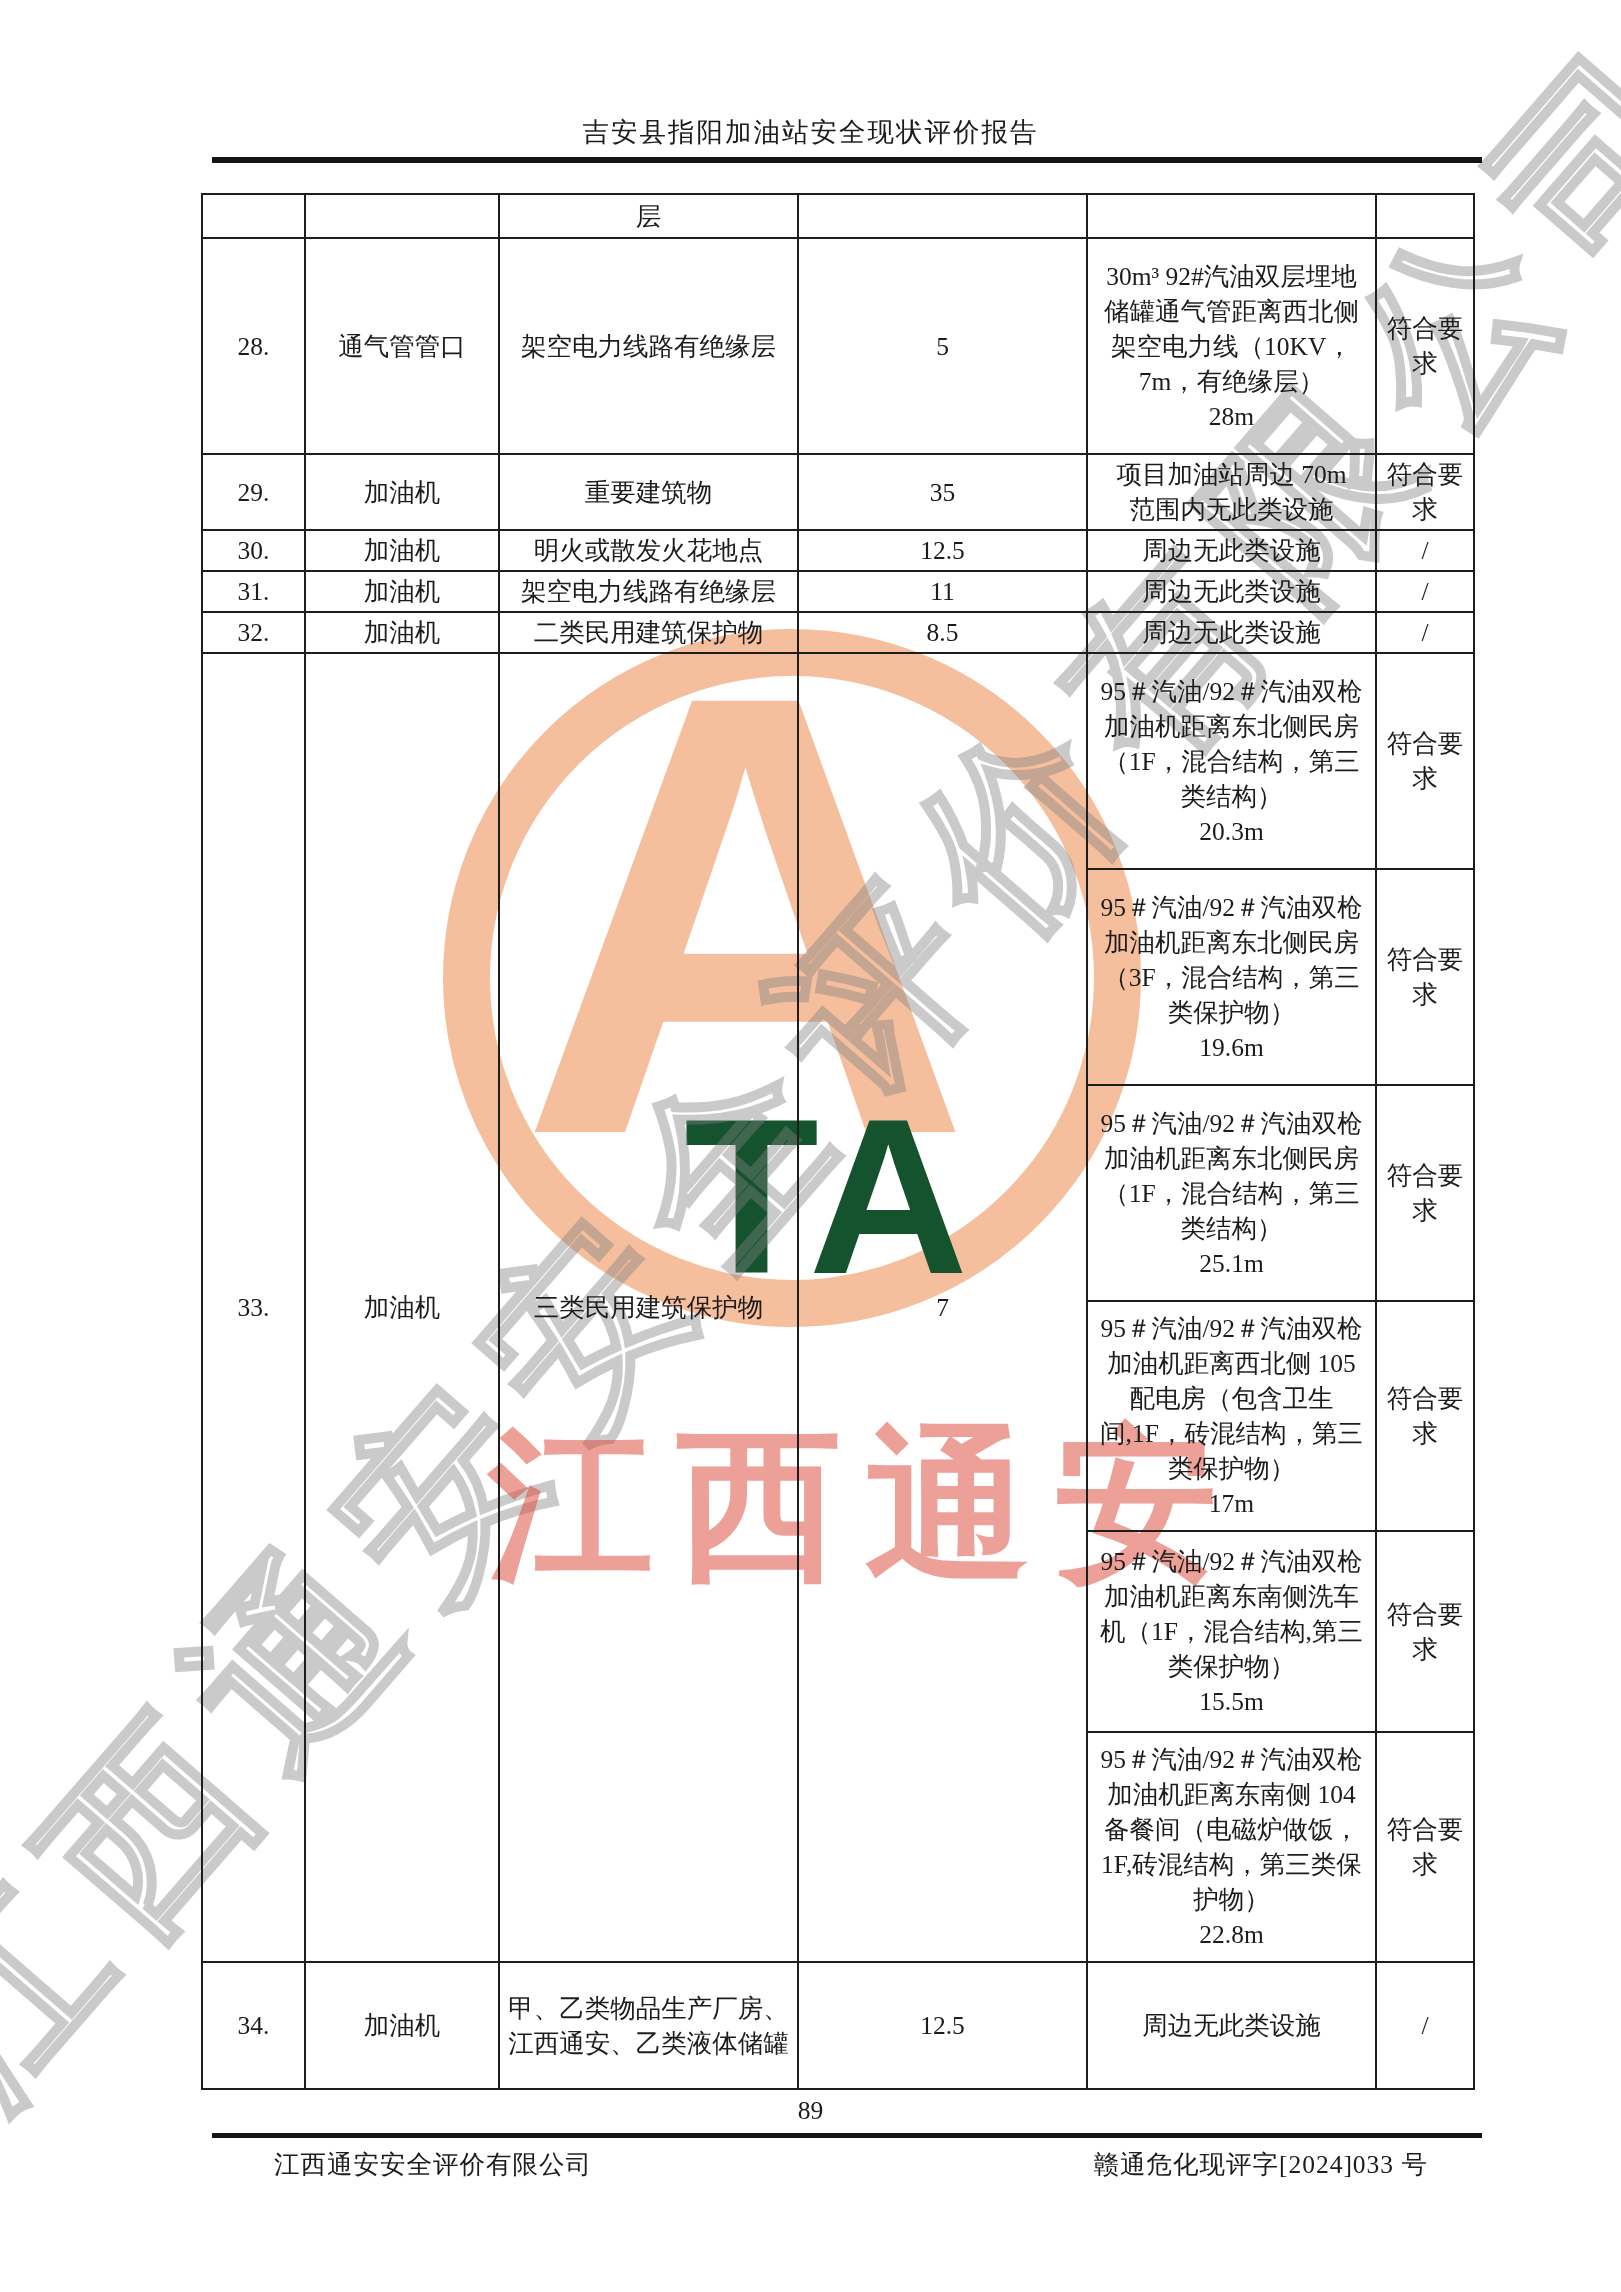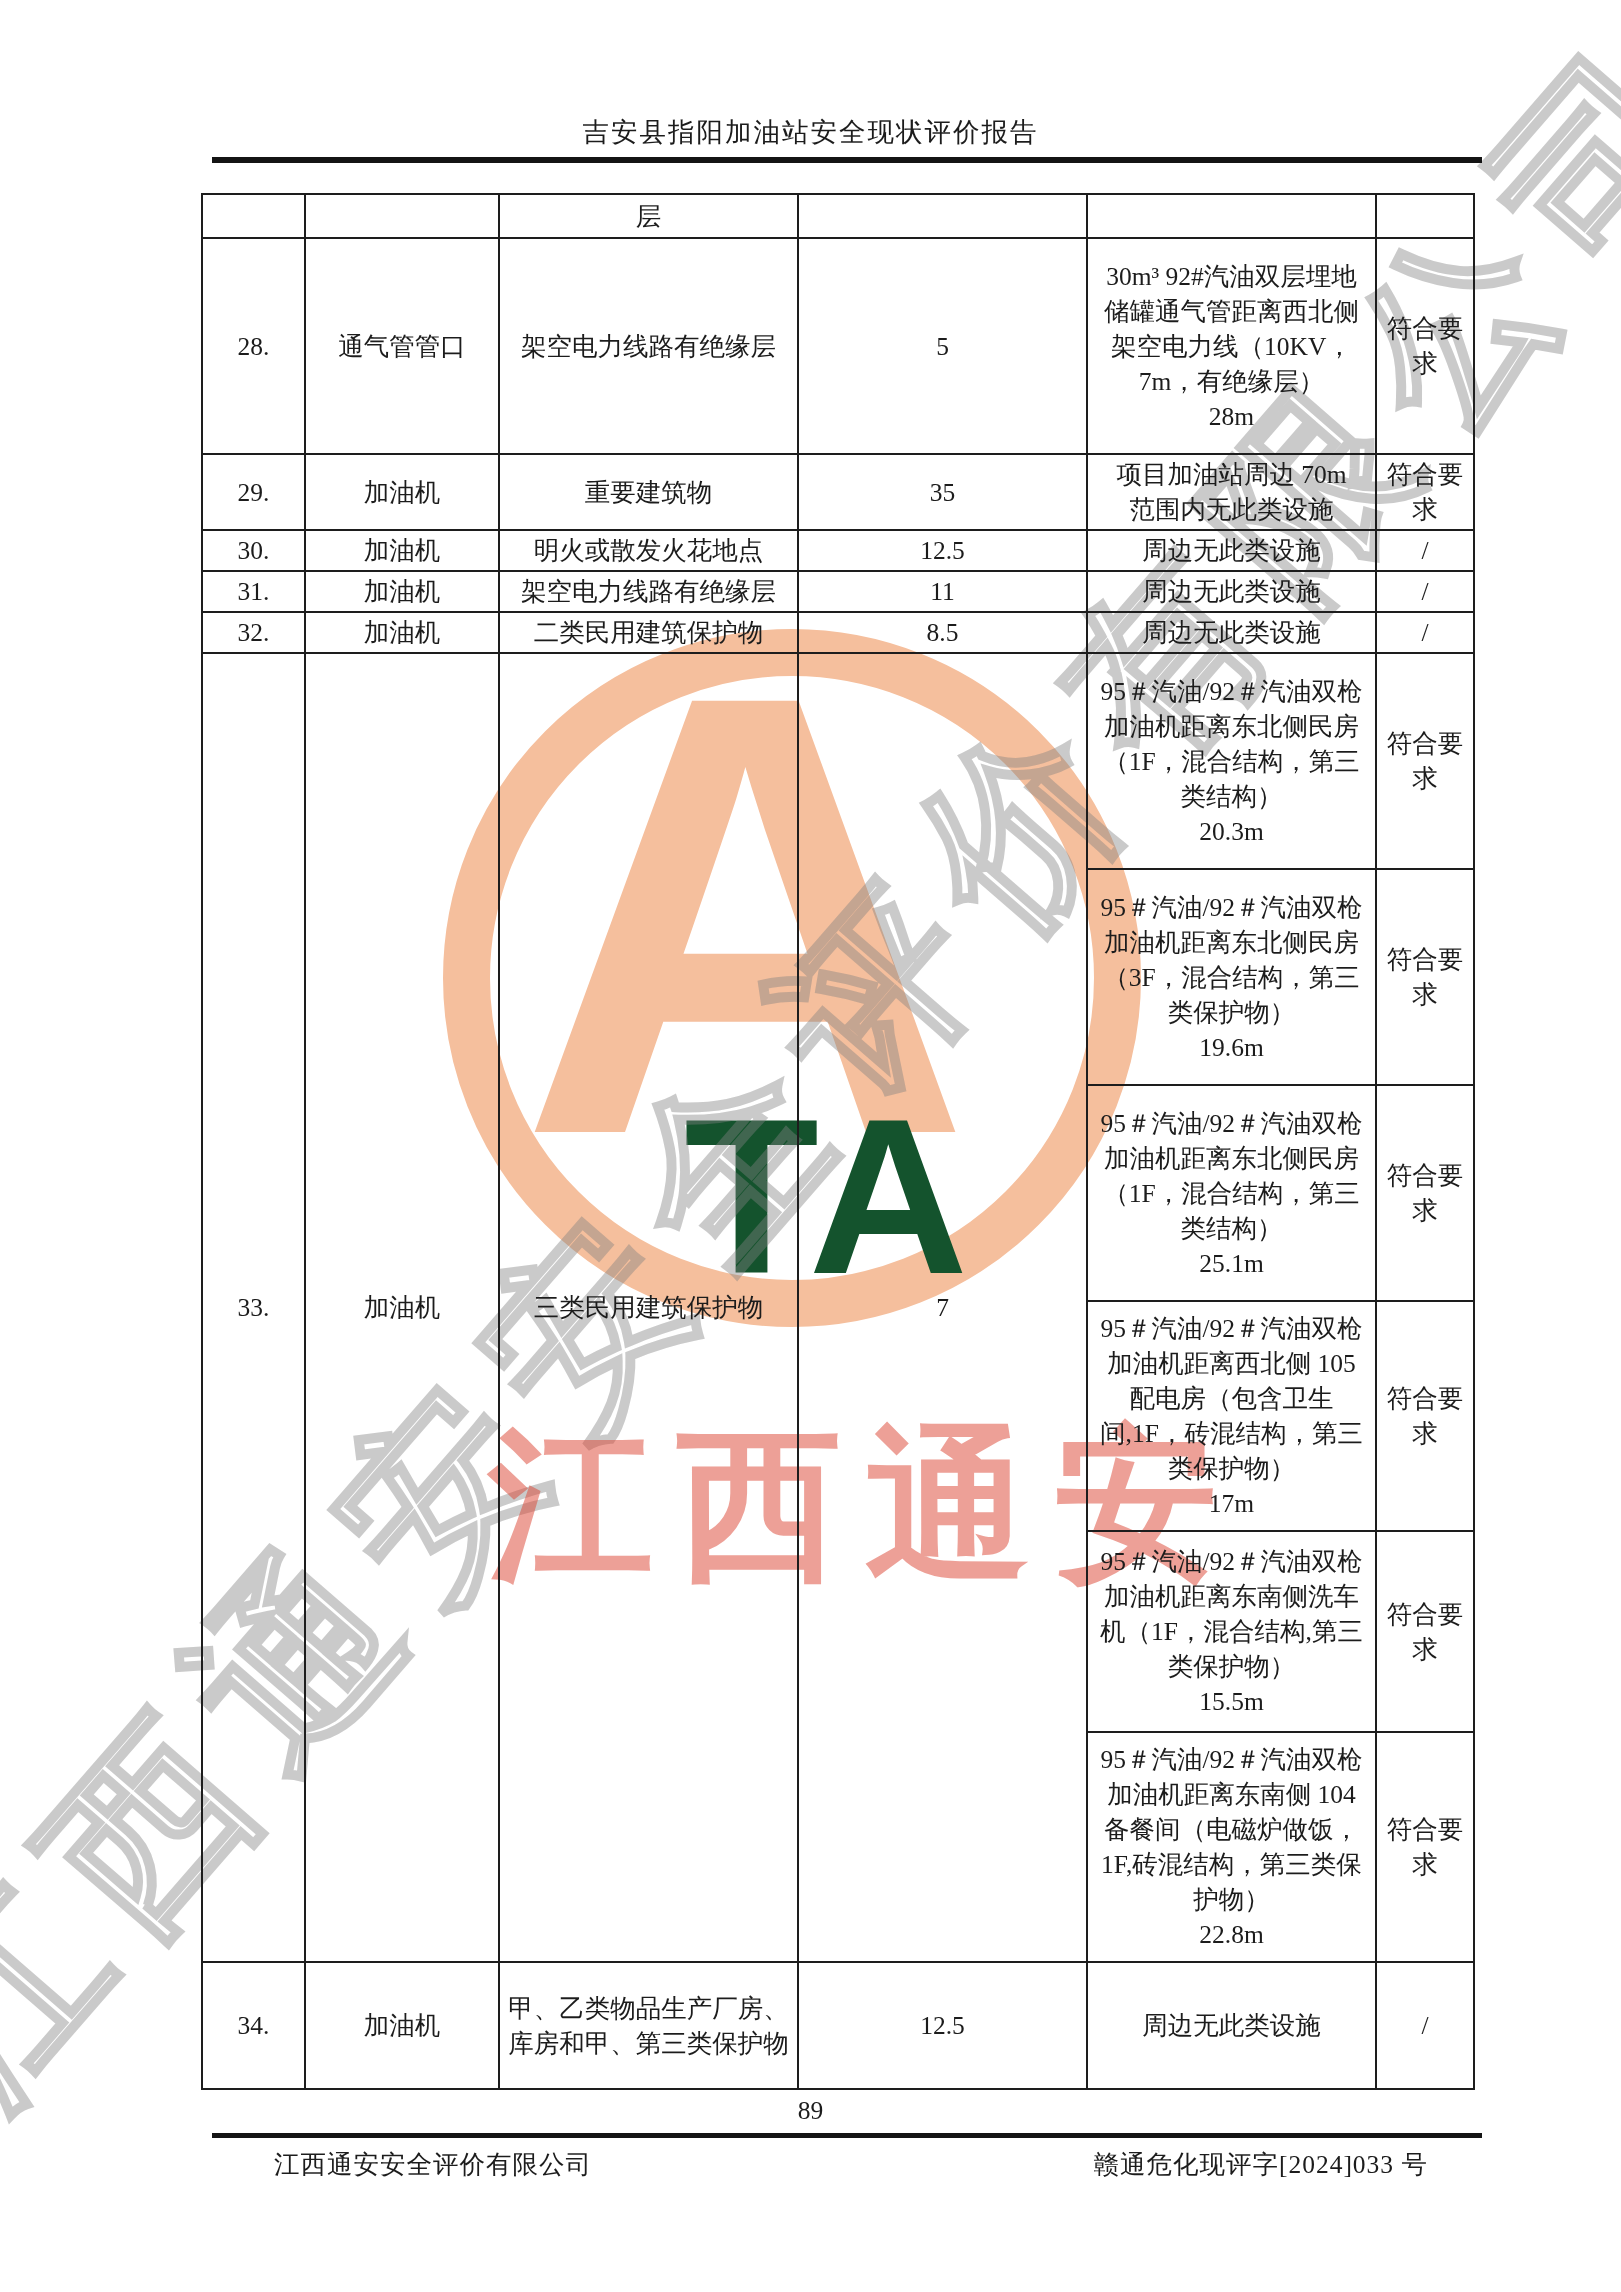--- a/index.html
+++ b/index.html
@@ -191,21 +191,21 @@
         </tr>
         <tr style="height:230px">
           <td class="detail">95＃汽油/92＃汽油双枪加油机距离东南侧 104 备餐间（电磁炉做饭，1F,砖混结构，第三类保护物）
 22.8m</td>
           <td>符合要求</td>
         </tr>
 
         <tr style="height:127px">
           <td>34.</td>
           <td>加油机</td>
-          <td>甲、乙类物品生产厂房、库房和甲、第三类保护物</td>
+          <td>甲、乙类物品生产厂房、江西通安、乙类液体储罐</td>
           <td>12.5</td>
           <td class="detail">周边无此类设施</td>
           <td>/</td>
         </tr>
       </tbody>
     </table>
 
     <div class="page-number">89</div>
     <div class="rule bottom"></div>
     <div class="footer">

